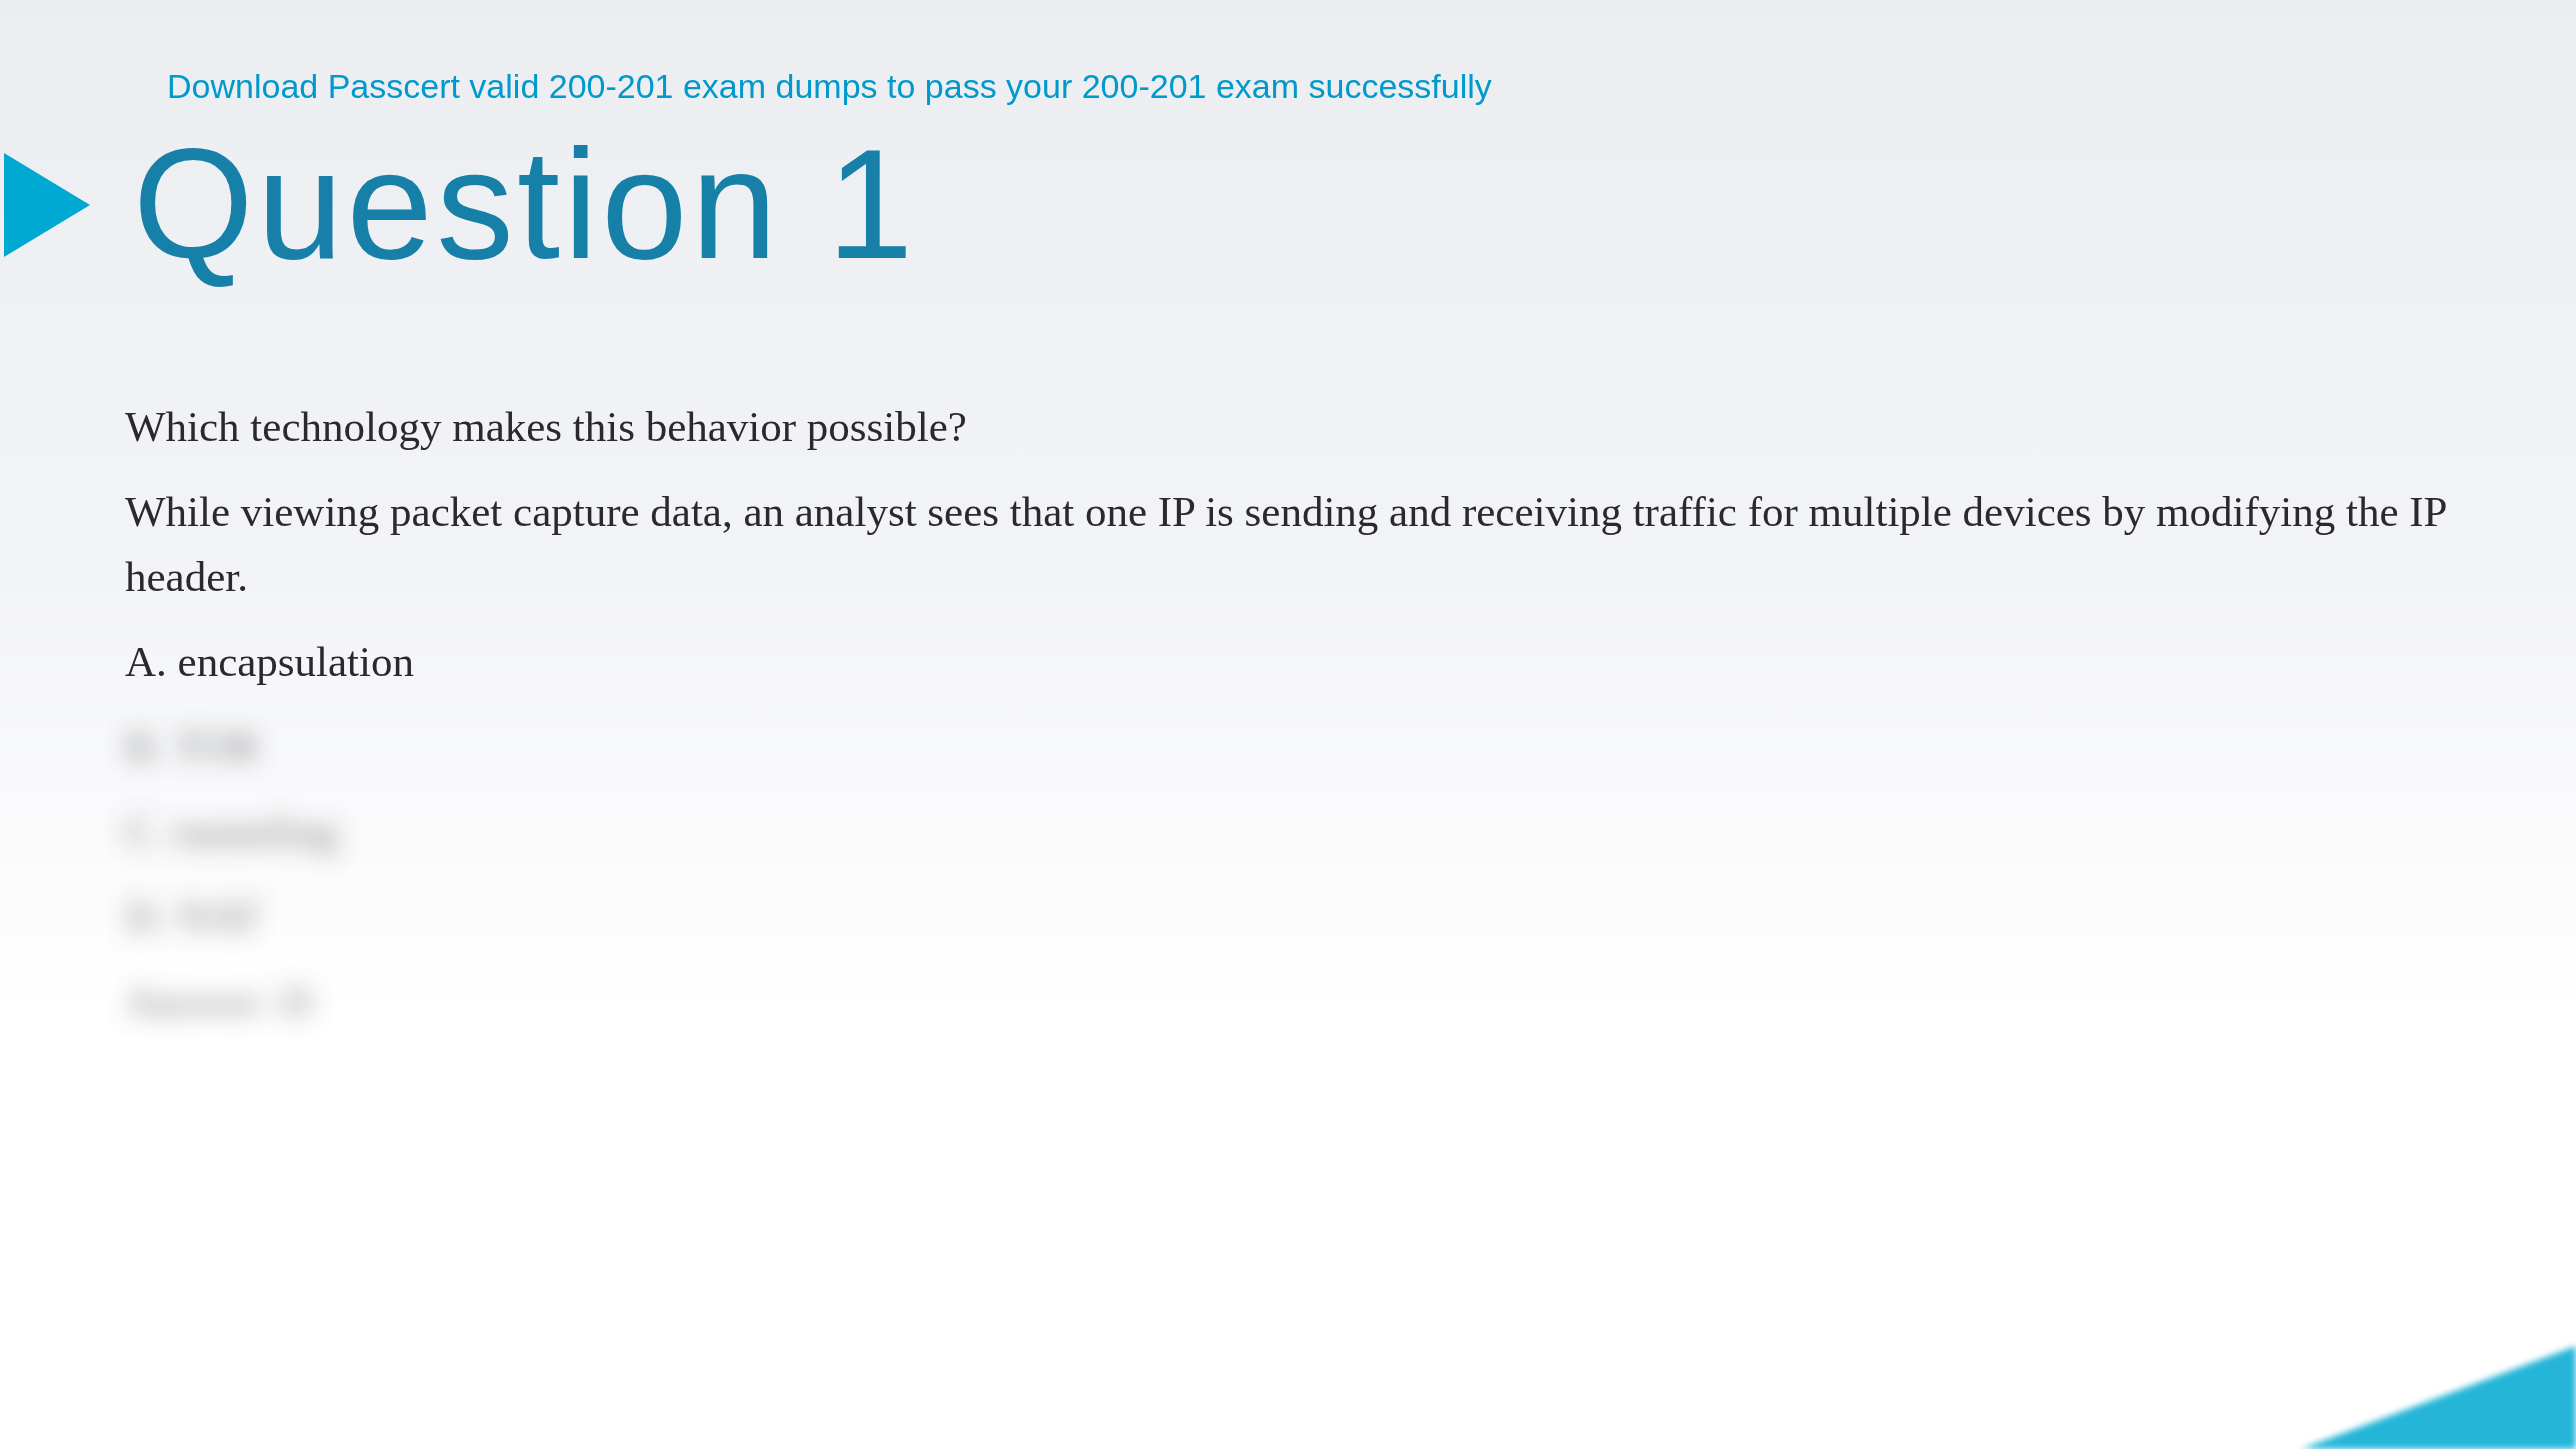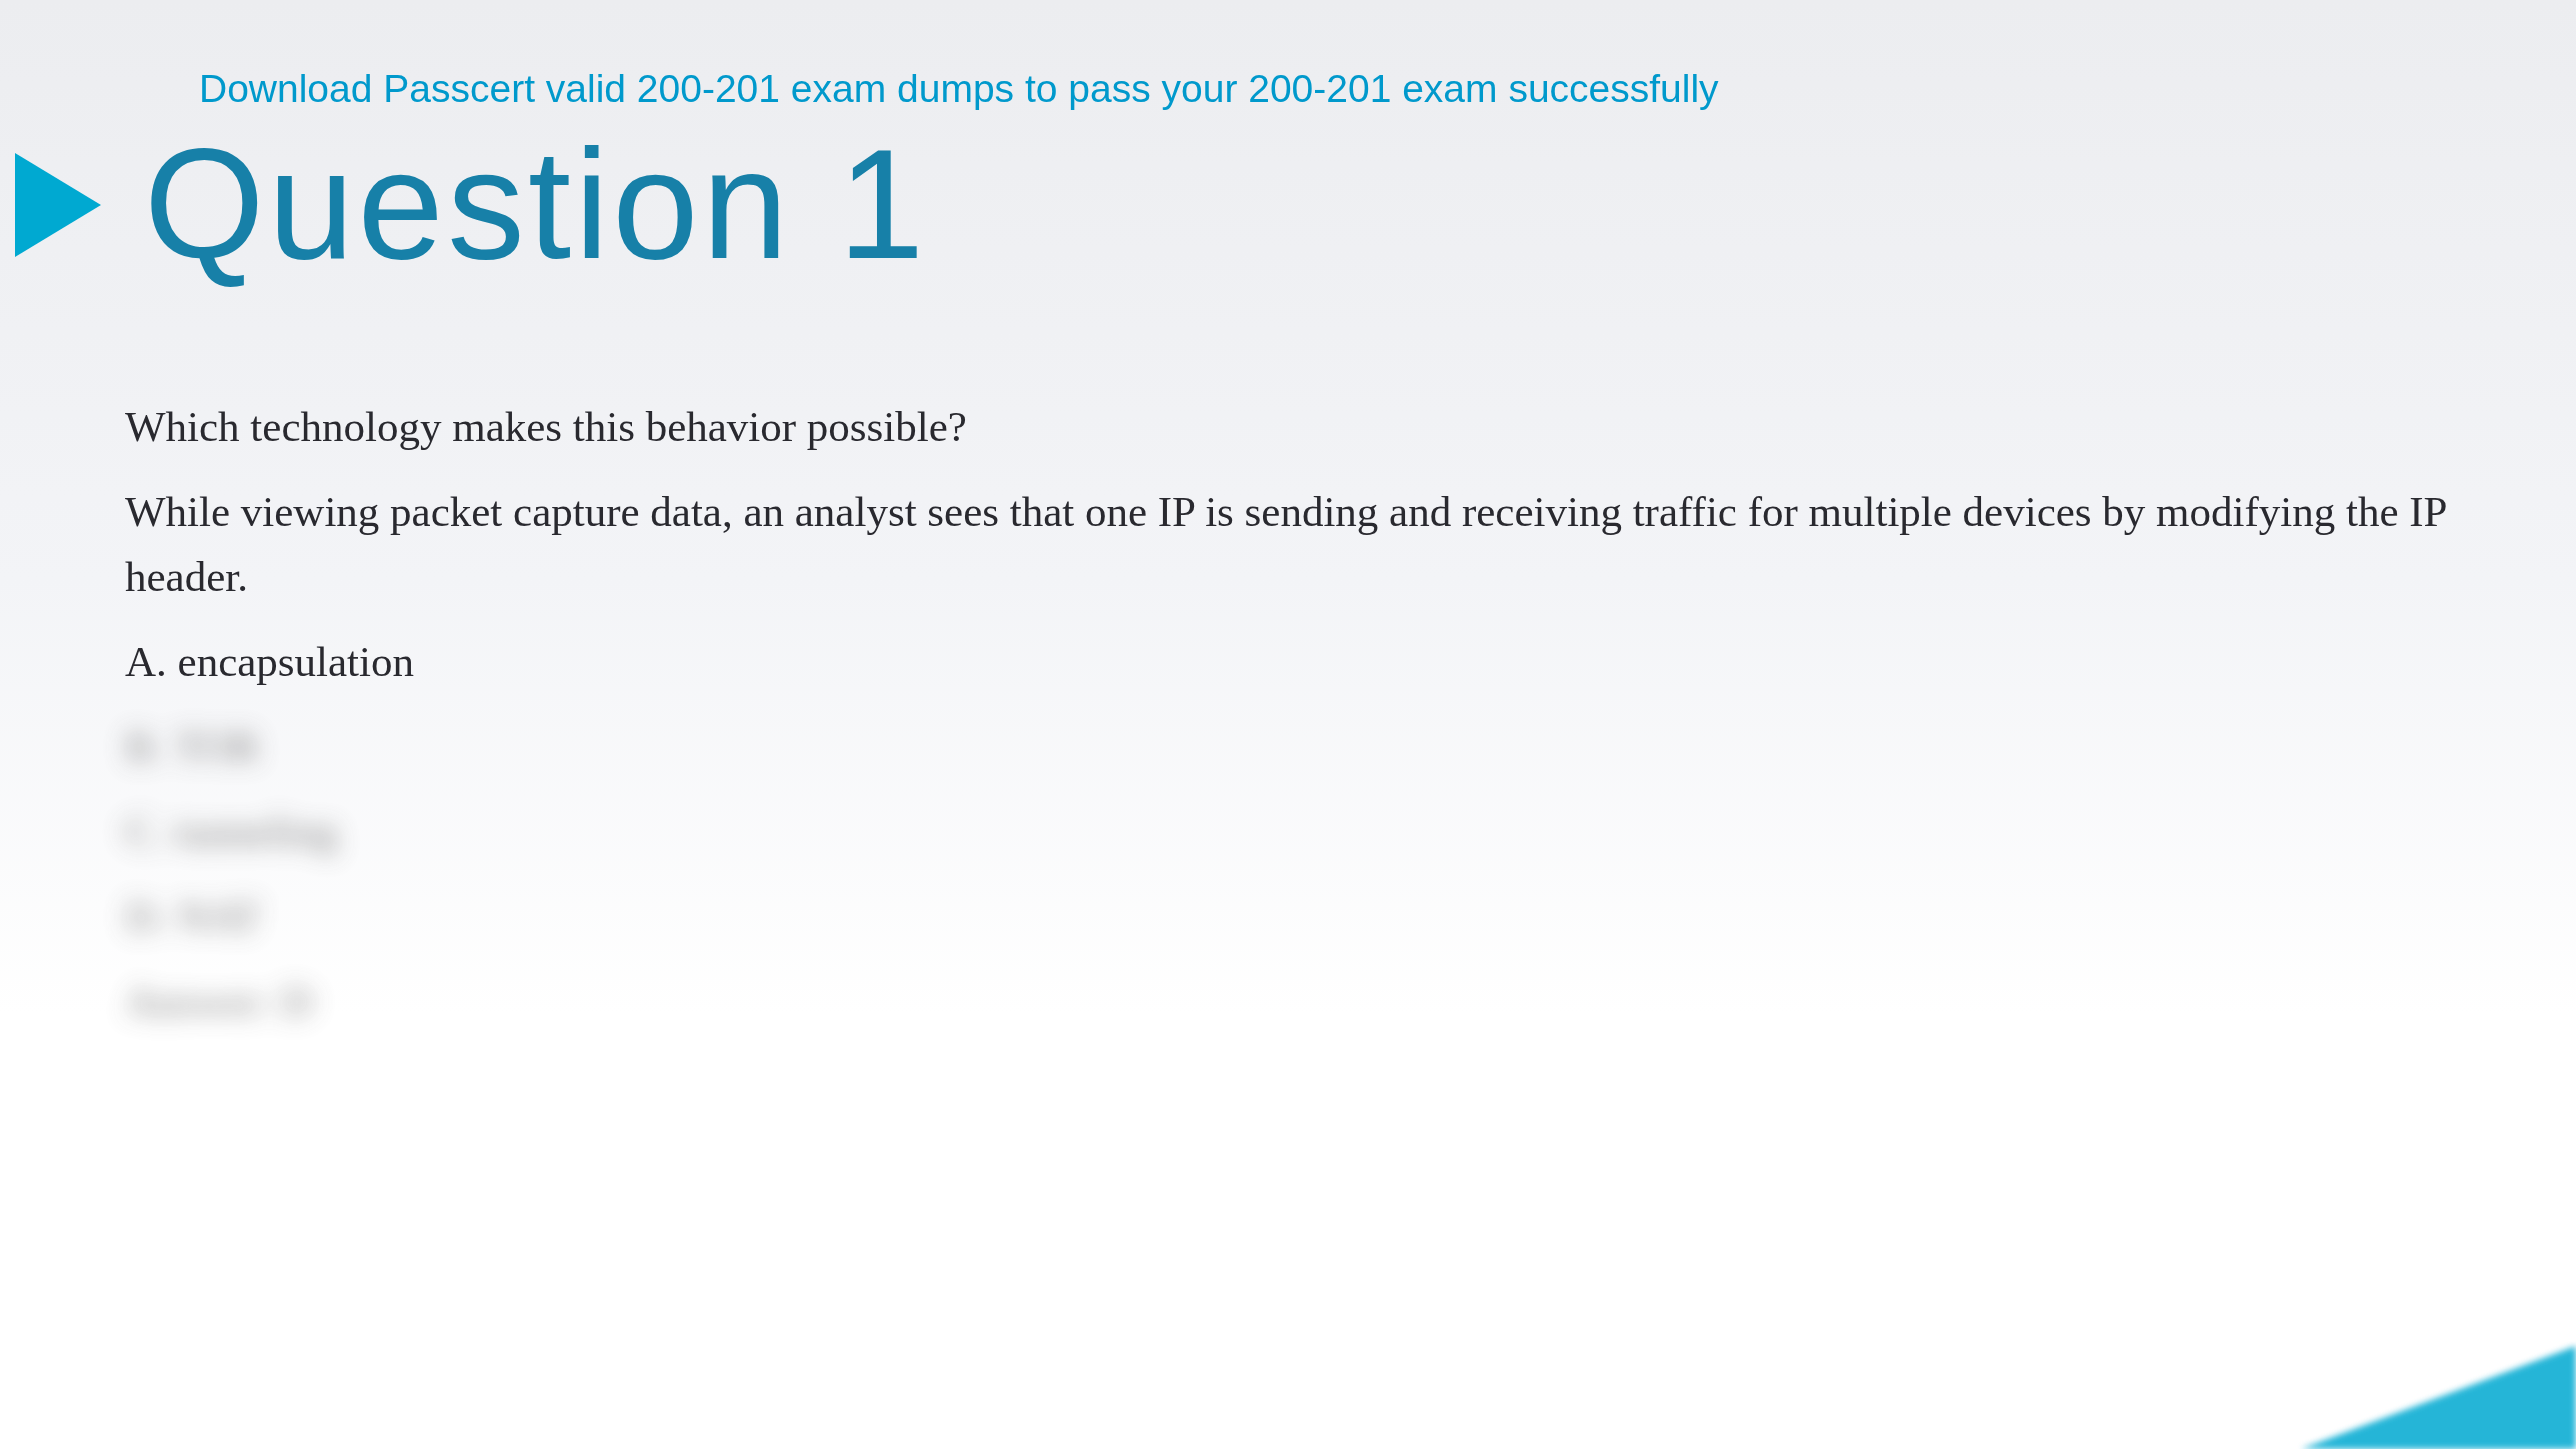--- a/index.html
+++ b/index.html
@@ -15,29 +15,28 @@
     body {
       font-family: Georgia, 'Times New Roman', serif;
       background: linear-gradient(to bottom, #ecedf0 0%, #f3f4f7 40%, #ffffff 70%);
       position: relative;
     }
     .header-banner {
       position: absolute;
       top: 67px;
       left: 167px;
       font-family: Arial, Helvetica, sans-serif;
-      font-size: 39px;
+      font-size: 34px;
       color: #0099cc;
       font-weight: 400;
-      margin-left: 32px;
     }
     .title-wrap {
       position: absolute;
       top: 127px;
-      left: 15px;
+      left: 4px;
       display: flex;
       align-items: center;
     }
     .triangle {
       width: 0;
       height: 0;
       border-top: 52px solid transparent;
       border-bottom: 52px solid transparent;
       border-left: 86px solid #00a9d1;
       margin-right: 43px;

